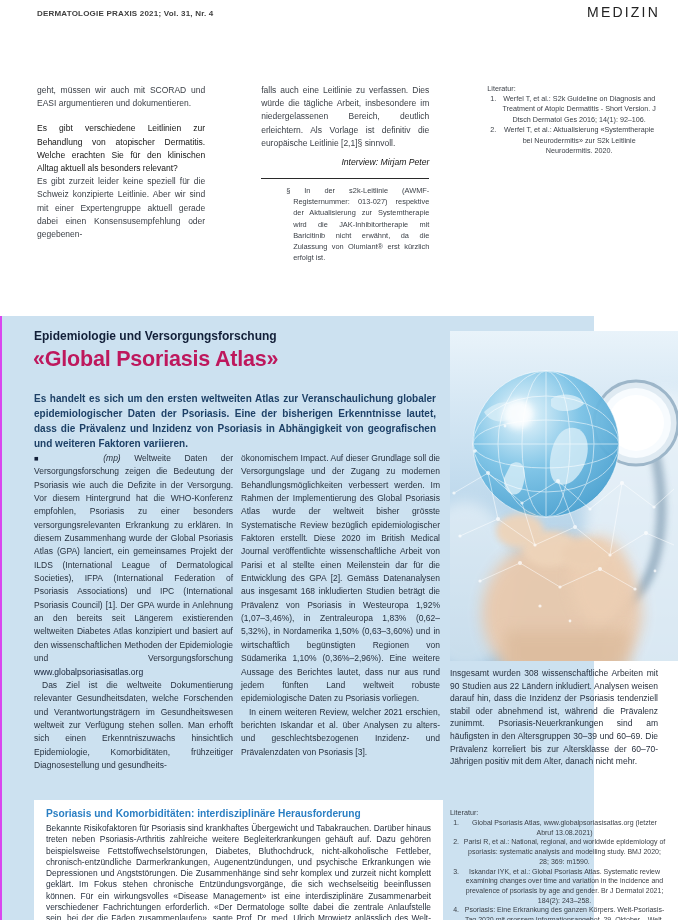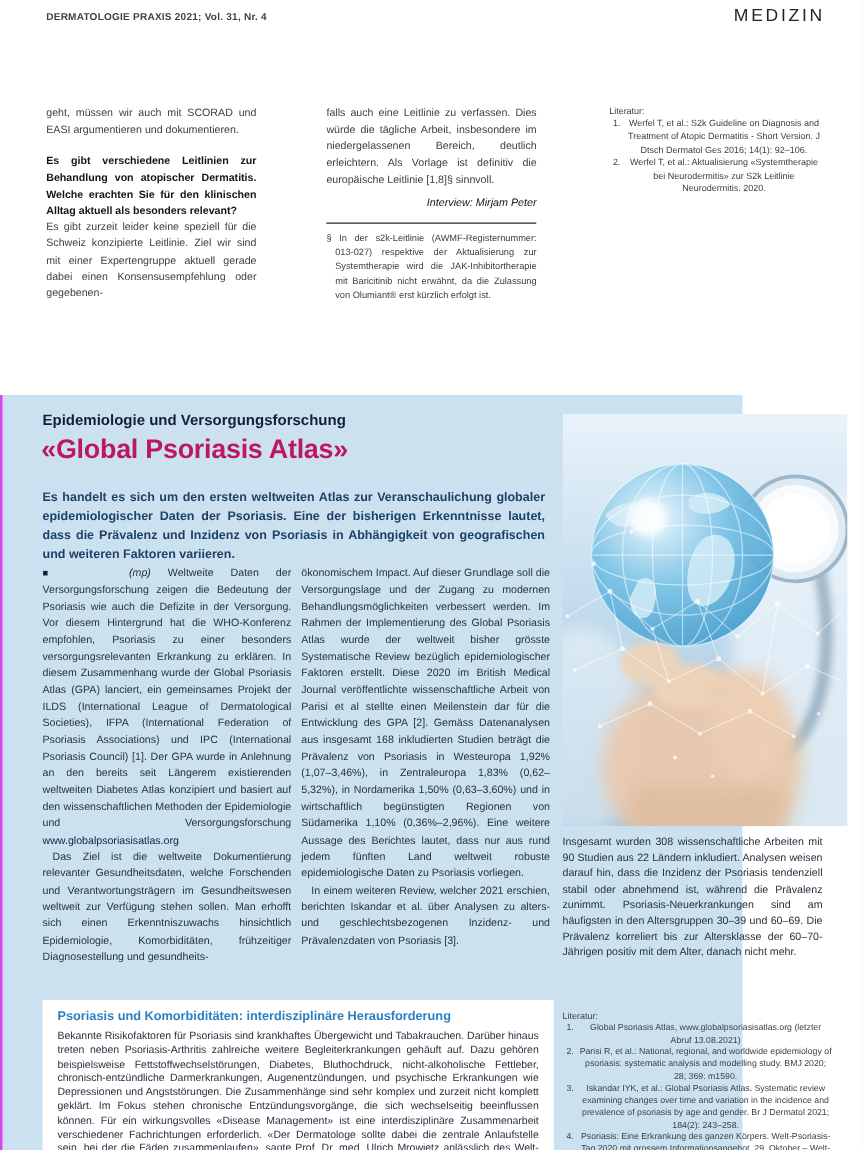--- a/index.html
+++ b/index.html
@@ -9,24 +9,24 @@
   
   .header-journal { position:absolute; left:37px; top:9px; font-size:8px; font-weight:bold; letter-spacing:.2px; color:#3f3f3f; }
   .header-section { position:absolute; right:30px; top:4px; font-size:14px; letter-spacing:2.2px; color:#232323; }
 
   
   .topcols { position:absolute; left:37px; top:84px; width:621px; display:flex;gap:48px; }
   .tcol1 { width:200px; margin-right:8px; }
   .tcol2 { width:200px; margin-right:10px; }
   .tcol3 { width:203px; }
   .tbody { font-size:8.5px; line-height:13.2px; color:#3c4148; text-align:justify; hyphens:auto; }
-  .tq { font-weight:bold; color:#141414; margin-top:12px; }
+  .tq { font-weight:normal; color:#141414; margin-top:12px; }
   .byline { text-align:right; font-weight:normal; font-style:italic; font-size:8.6px; color:#141414; margin-top:7px; }
   .rule { border:none; border-top:1.5px solid #2a2a2a; margin:11px 0 6px; width:100%; }
-  .footnote { font-size:7.4px; line-height:11.2px; color:#3c4148; text-align:justify; padding-left:7px; text-indent:-7px; hyphens:auto; }
+  .footnote { font-size:7.4px; line-height:11.2px; color:#3c4148; text-align:justify; padding-left:7px; text-indent:-7px; hyphens:auto;margin-left:25px; }
   .litlabel { font-size:7.2px; color:#3c4148; margin:0 0 1px 0; }
   .litlist { margin:0; padding-left:11px; font-size:7.2px; line-height:10.4px; color:#3c4148; }
   .litlist li { padding-left:2px;text-align:center; }
 
   
   .blue { position:absolute; left:0; top:268px; width:594px; height:635px; background:#cce1f0; border-left:2px solid #d946ef; box-sizing:border-box;margin-top:48px; }
   .kicker { position:absolute; left:32px; top:13px; font-size:12px; font-weight:bold; color:#121f38; }
   .atitle { position:absolute; left:31px; top:31px; font-size:21.5px; font-weight:bold; color:#be185d; letter-spacing:-.2px; }
   .lead { position:absolute; left:32px; top:76px; width:402px; font-size:10px; font-weight:bold; line-height:14.9px; color:#1d4066; text-align:justify; hyphens:auto; }
   .mcols { position:absolute; left:32px; top:136px; width:406px; display:flex; }
@@ -54,24 +54,24 @@
 
 <div class="page">
 
   <div class="header-journal">DERMATOLOGIE PRAXIS 2021; Vol. 31, Nr. 4</div>
   <div class="header-section">MEDIZIN</div>
 
   <div class="topcols">
     <div class="tcol1">
       <div class="tbody">geht, müssen wir auch mit SCORAD und EASI argumentieren und dokumentieren.</div>
       <div class="tbody tq">Es gibt verschiedene Leitlinien zur Behandlung von atopischer Dermatitis. Welche erachten Sie für den klinischen Alltag aktuell als besonders relevant?</div>
-      <div class="tbody">Es gibt zurzeit leider keine speziell für die Schweiz konzipierte Leitlinie. Ziel wir sind mit einer Expertengruppe aktuell gerade dabei einen Konsensusempfehlung oder gegebenen-</div>
+      <div class="tbody">Es gibt zurzeit leider keine speziell für die Schweiz konzipierte Leitlinie. Aber wir sind mit einer Expertengruppe aktuell gerade dabei einen Konsensusempfehlung oder gegebenen-</div>
     </div>
     <div class="tcol2">
-      <div class="tbody">falls auch eine Leitlinie zu verfassen. Dies würde die tägliche Arbeit, insbesondere im niedergelassenen Bereich, deutlich erleichtern. Als Vorlage ist definitiv die europäische Leitlinie [1,8]§ sinnvoll.</div>
+      <div class="tbody">falls auch eine Leitlinie zu verfassen. Dies würde die tägliche Arbeit, insbesondere im niedergelassenen Bereich, deutlich erleichtern. Als Vorlage ist definitiv die europäische Leitlinie [2,1]§ sinnvoll.</div>
       <div class="byline">Interview: Mirjam Peter</div>
       <hr class="rule">
       <div class="footnote">§ In der s2k-Leitlinie (AWMF-Registernummer: 013-027) respektive der Aktualisierung zur Systemtherapie wird die JAK-Inhibitortherapie mit Baricitinib nicht erwähnt, da die Zulassung von Olumiant® erst kürzlich erfolgt ist.</div>
     </div>
     <div class="tcol3">
       <div class="litlabel">Literatur:</div>
       <ol class="litlist">
         <li>Werfel T, et al.: S2k Guideline on Diagnosis and Treatment of Atopic Dermatitis - Short Version. J Dtsch Dermatol Ges 2016; 14(1): 92–106.</li>
         <li>Werfel T, et al.: Aktualisierung «Systemtherapie bei Neurodermitis» zur S2k Leitlinie Neurodermitis. 2020.</li>
       </ol>

